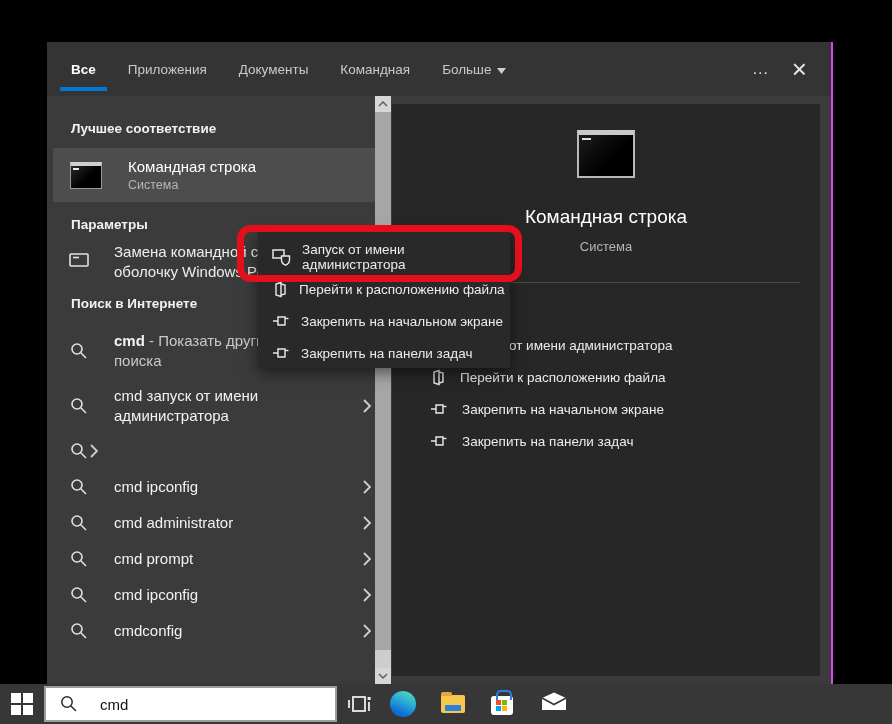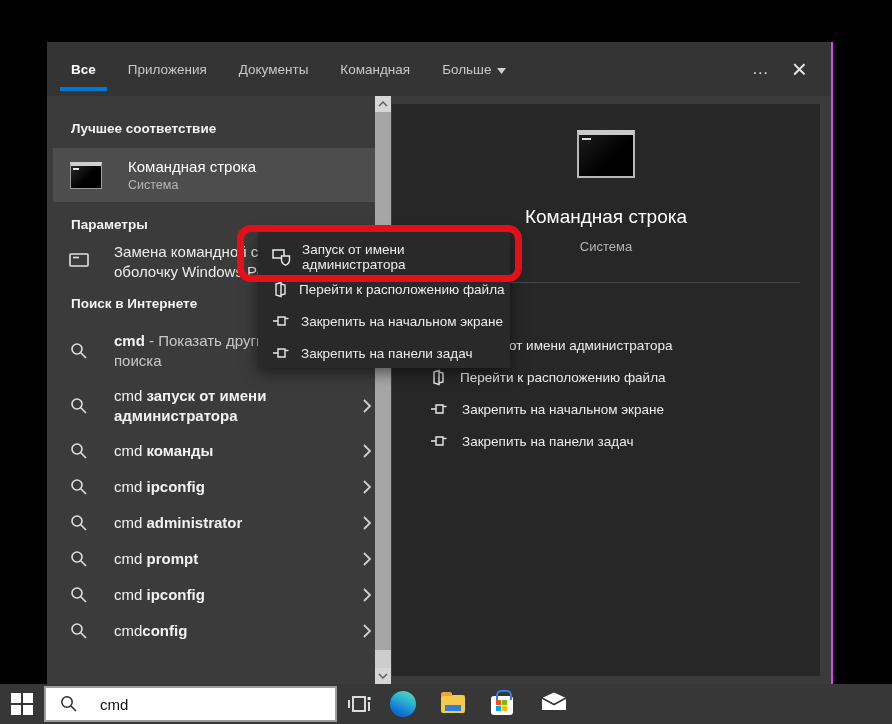--- a/index.html
+++ b/index.html
@@ -43,21 +43,21 @@
   .best-title { font-size:15px; color:#fff; }
   .best-sub { font-size:12.5px; color:#b5b5b5; margin-top:3px; }
   .settings-row { margin-top:10px; display:flex; }
   .settings-row .li-icon { margin-top:9px; }
   .li-icon { width:20px; flex:0 0 auto; margin-left:16px; display:flex; justify-content:center; }
   .settings-text { margin-left:25px; font-size:15px; color:#ececec; line-height:20px; }
   .sug-row { display:flex; align-items:center; height:36px; }
   .sug-row.two-line { height:55px; }
   .sug-text { margin-left:25px; flex:1 1 auto; font-size:15px; color:#f2f2f2; line-height:20px; }
   .sug-row .q { font-weight:400; }
-  .sug-row .c { font-weight:bold; }
+  .sug-row .c { font-weight:normal; }
   .sug-row.first .q { font-weight:bold; }
   .sug-row.first .c { font-weight:400; color:#c9c9c9; }
   .chevron { margin-right:9px; flex:0 0 auto; display:flex; }
   .web-gap { height:12px; }
   
   .scrollbar { position:absolute; left:328px; top:0; width:16px; height:588px; background:#cdcdcd; }
   .sb-btn { position:absolute; left:0; width:16px; height:16px; background:#d6d6d6;
             display:flex; align-items:center; justify-content:center; }
   .sb-btn.up { top:0; } .sb-btn.down { bottom:0; }
   .sb-thumb { position:absolute; left:0; top:16px; width:16px; height:538px; background:#a6a6a6; }
@@ -206,21 +206,20 @@
           </span>
       </div>
 
       <div class="sug-row">
         <span class="li-icon">
             <svg width="18" height="18">
               <circle cx="7" cy="7" r="5" fill="none" stroke="#e0e0e0" stroke-width="1.6"></circle>
               <line x1="10.8" y1="10.8" x2="16" y2="16" stroke="#e0e0e0" stroke-width="1.6"></line>
             </svg>
           </span>
-        <div class="sug-text"><span class="q">cmd</span><span class="c"> команды</span></div>
         <span class="chevron">
             <svg width="10" height="16">
               <polyline points="2,2 8,8 2,14" fill="none" stroke="#cfcfcf" stroke-width="1.8"></polyline>
             </svg>
           </span>
       </div>
 
 
       <div class="sug-row">
         <span class="li-icon">

